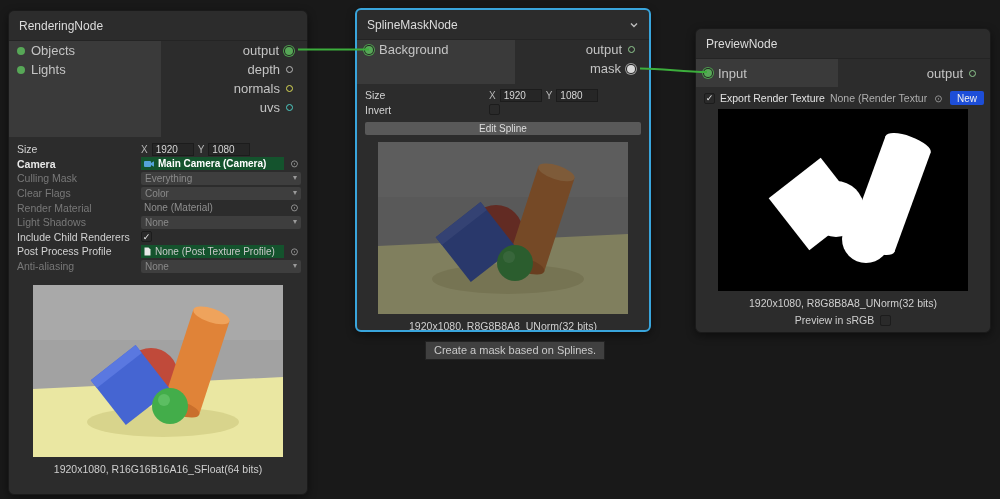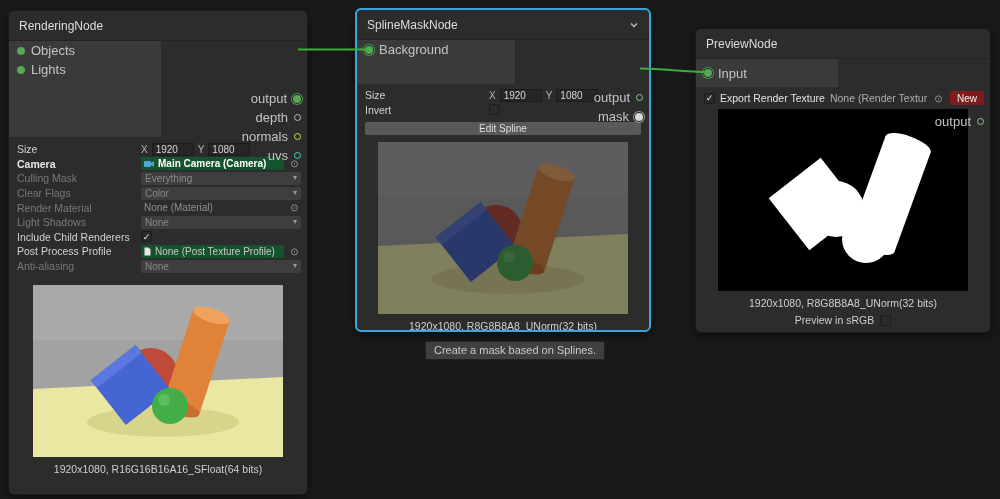--- a/index.html
+++ b/index.html
@@ -31,21 +31,21 @@
     color:#dcdcdc;
     font-size:12px;
     border-bottom:1px solid #242424;
   }
   .node-title { flex:1; white-space:nowrap; }
   .chevron { margin-left:auto; width:10px; height:10px; }
 
   
   .ports { position:relative; }
   .in-box { position:absolute; left:0; top:0; background:#3a3a3a; }
-  .out-col { position:absolute; right:0; top:0; width:150px;margin-top:48px; }
+  .out-col { position:absolute; right:8px; top:0; width:150px; }
   .port-row { height:19px; display:flex; align-items:center; gap:6px; padding:0 6px 0 8px; }
   .port-row.out { justify-content:flex-end; padding-right:6px; }
   .port-label { color:#c4c4c4; font-size:13px; white-space:nowrap; }
   .dot { width:8px; height:8px; border-radius:50%; flex:none; }
   .dot.green { background:#57a757; }
   .dot.green.connected { box-shadow:0 0 0 1px #232323, 0 0 0 2px #4d9b4d; }
   .dot.light { background:#d8d8d8; box-shadow:0 0 0 1px #232323, 0 0 0 2px #9a9a9a; }
   .dot.hollow { width:7px; height:7px; background:transparent; border:1px solid #b8b8b8; }
   .dot.hollow.yellow { border-color:#d8d855; }
   .dot.hollow.cyan   { border-color:#4ecdc4; }
@@ -90,21 +90,21 @@
   .colorfield { flex:1; height:11px; background:#030303; border:1px solid #000; }
   .swatch-btn { width:13px; height:11px; flex:none; display:flex; align-items:center; justify-content:center; }
 
   .btn-wide {
     margin:3px 8px 0 8px; height:13px; border-radius:2px;
     background:#595959; color:#dedede; font-size:10px;
     display:flex; align-items:center; justify-content:center;
   }
   .btn-new {
     margin-left:auto; flex:none;
-    background:#7f1d1d; color:#f0f0f0; border-radius:2px;
+    background:#1d4ed8; color:#f0f0f0; border-radius:2px;
     font-size:10px; height:14px; padding:0 7px;
     display:flex; align-items:center;
   }
 
   
   .preview { display:block; margin:10px auto 0 auto; }
   .preview.dim { filter:brightness(.55) saturate(.85); margin-top:7px; }
   .caption { margin-top:6px; text-align:center; font-size:10.5px; color:#cfcfcf; }
   .srgb-row {
     margin-top:5px; display:flex; justify-content:center; align-items:center;

